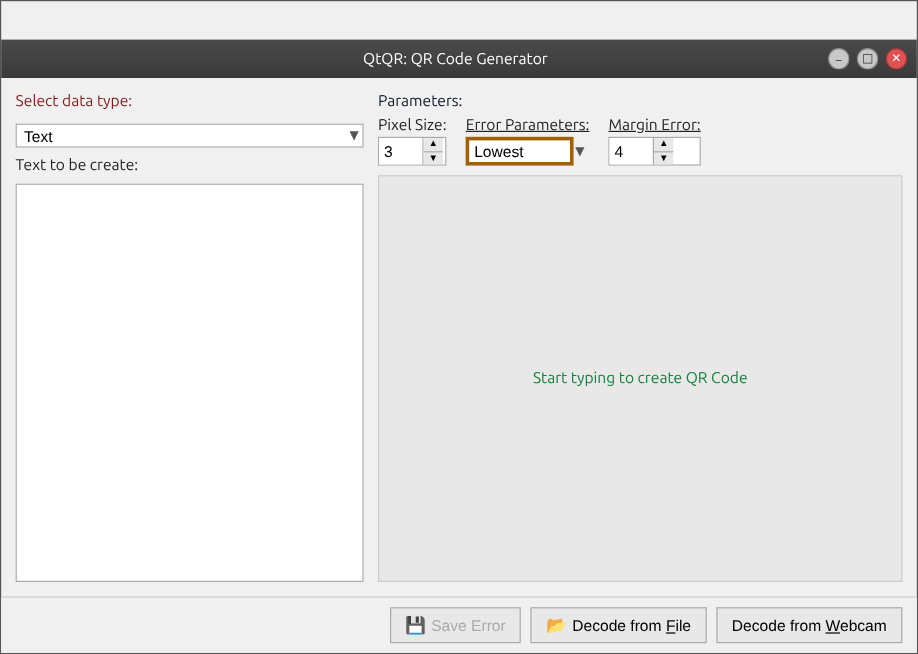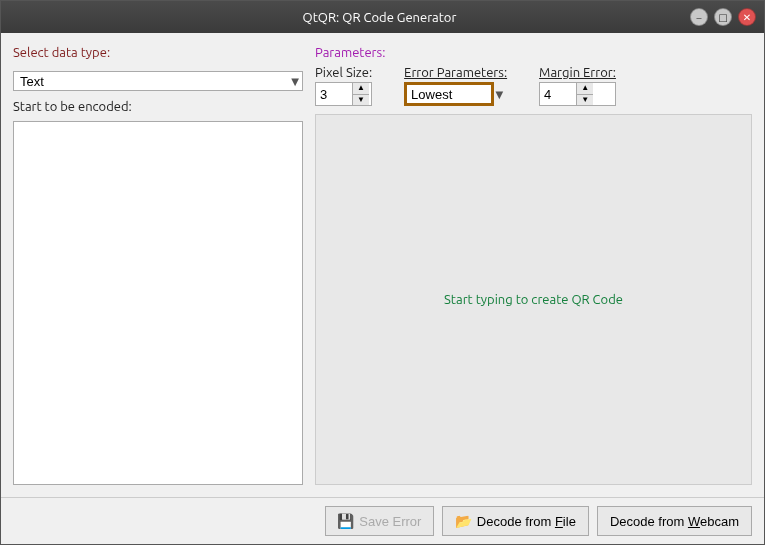--- a/index.html
+++ b/index.html
@@ -30,20 +30,21 @@
     }
 
     .titlebar {
       background: linear-gradient(to bottom, #4a4a4a, #3a3a3a);
       height: 32px;
       display: flex;
       align-items: center;
       justify-content: space-between;
       padding: 0 8px;
       flex-shrink: 0;
+      margin-top: 32px;
     }
 
     .titlebar-title {
       color: #ffffff;
       font-size: 13px;
       font-weight: normal;
       flex: 1;
       text-align: center;
     }
 
@@ -145,28 +146,28 @@
       min-height: 320px;
     }
 
     .params-section {
       display: flex;
       flex-direction: column;
     }
 
     .params-title {
       font-size: 13px;
-      color: #a21caf;
+      color: #0f172a;
       margin-bottom: 6px;
     }
 
     .params-row {
       display: flex;
       align-items: center;
-      gap: 32px;
+      gap: 16px;
     }
 
     .param-group {
       display: flex;
       flex-direction: column;
       gap: 3px;
     }
 
     .param-label {
       font-size: 13px;
@@ -317,21 +318,21 @@
         <select>
           <option>Text</option>
           <option>URL</option>
           <option>Email</option>
           <option>Phone</option>
           <option>SMS</option>
           <option>WiFi</option>
         </select>
         <span class="select-arrow">▼</span>
       </div>
-      <div class="text-input-label">Start to be encoded:</div>
+      <div class="text-input-label">Text to be create:</div>
       <textarea class="text-area" style=""></textarea>
     </div>
 
     <div class="right-panel">
 
       <div class="params-section">
         <div class="params-title">Parameters:</div>
         <div class="params-row">
 
           <div class="param-group">

